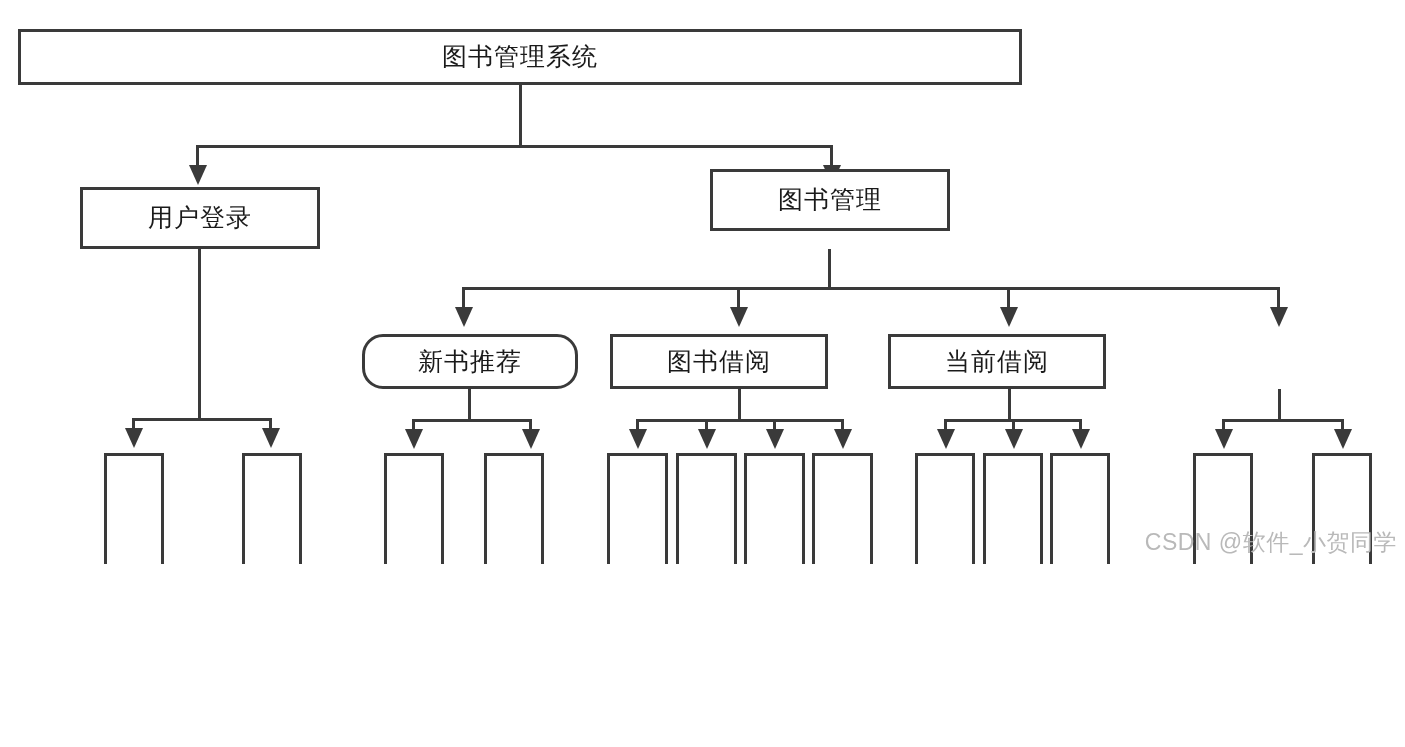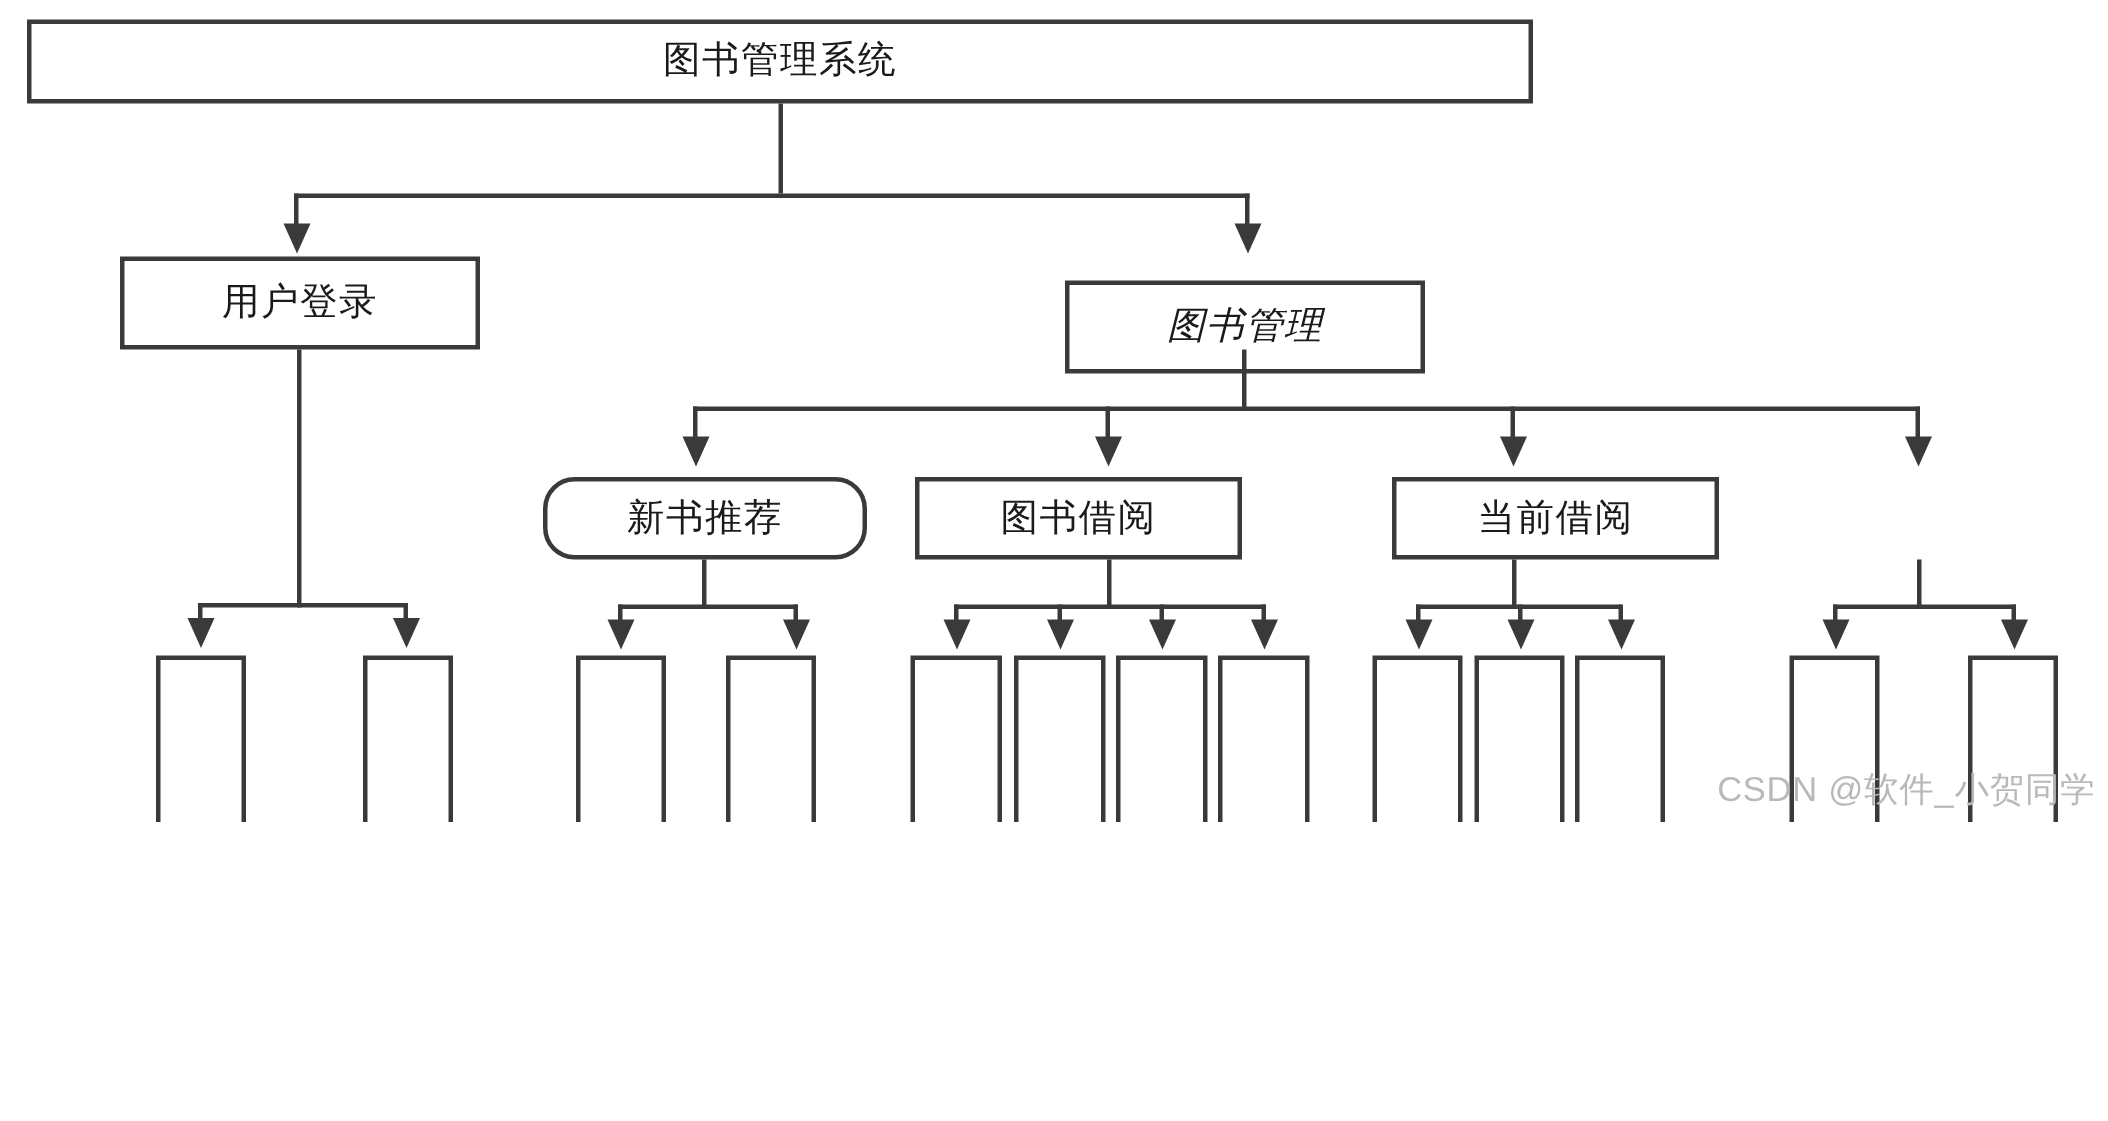--- a/index.html
+++ b/index.html
@@ -9,20 +9,21 @@
   }
   body {
     font-family: "Liberation Sans", "DejaVu Sans", sans-serif;
   }
   #canvas {
     position: relative;
     width: 1405px;
     height: 548px;
     background: #ffffff;
     overflow: hidden;
+    margin-top: 16px;
   }
   .node {
     position: absolute;
     box-sizing: border-box;
     border: 3px solid #3a3a3a;
     background: #ffffff;
     display: flex;
     align-items: center;
     justify-content: center;
     color: #1a1a1a;
@@ -81,21 +82,21 @@
   <div class="conn vline" style="left:519px; top:69px; width:3px; height:60px;"></div>
 
   <div class="conn hline" style="left:196px; top:129px; width:637px; height:3px;"></div>
 
   <div class="conn vline" style="left:196px; top:129px; width:3px; height:22px;"></div>
   <div class="arrow" style="left:189px; top:149px;"></div>
   <div class="conn vline" style="left:830px; top:129px; width:3px; height:22px;"></div>
   <div class="arrow" style="left:823px; top:149px;"></div>
 
   <div class="node node-h" style="left:80px; top:171px; width:240px; height:62px;">用户登录</div>
-  <div class="node node-h" style="left:710px; top:187px; width:240px; height:62px;font-style:italic;">图书管理</div>
+  <div class="node node-h" style="left:710px; top:153px; width:240px; height:62px;">图书管理</div>
 
   <div class="conn vline" style="left:198px; top:233px; width:3px; height:172px;"></div>
   <div class="conn hline" style="left:132px; top:402px; width:140px; height:3px;"></div>
   <div class="conn vline" style="left:132px; top:402px; width:3px; height:12px;"></div>
   <div class="arrow" style="left:125px; top:412px;"></div>
   <div class="conn vline" style="left:269px; top:402px; width:3px; height:12px;"></div>
   <div class="arrow" style="left:262px; top:412px;"></div>
 
   <div class="conn vline" style="left:828px; top:233px; width:3px; height:40px;"></div>
   <div class="conn hline" style="left:462px; top:271px; width:818px; height:3px;"></div>
@@ -103,21 +104,21 @@
   <div class="arrow" style="left:455px; top:291px;"></div>
   <div class="conn vline" style="left:737px; top:271px; width:3px; height:22px;"></div>
   <div class="arrow" style="left:730px; top:291px;"></div>
   <div class="conn vline" style="left:1007px; top:271px; width:3px; height:22px;"></div>
   <div class="arrow" style="left:1000px; top:291px;"></div>
   <div class="conn vline" style="left:1277px; top:271px; width:3px; height:22px;"></div>
   <div class="arrow" style="left:1270px; top:291px;"></div>
 
   <div class="node node-h" style="left:362px; top:318px; width:216px; height:55px;border-radius:21px;">新书推荐</div>
   <div class="node node-h" style="left:610px; top:318px; width:218px; height:55px;">图书借阅</div>
-  <div class="node node-h" style="left:928px; top:318px; width:218px; height:55px;">当前借阅</div>
+  <div class="node node-h" style="left:888px; top:318px; width:218px; height:55px;">当前借阅</div>
 
   <div class="conn vline" style="left:468px; top:373px; width:3px; height:32px;"></div>
   <div class="conn hline" style="left:412px; top:403px; width:120px; height:3px;"></div>
   <div class="conn vline" style="left:412px; top:403px; width:3px; height:12px;"></div>
   <div class="arrow" style="left:405px; top:413px;"></div>
   <div class="conn vline" style="left:529px; top:403px; width:3px; height:12px;"></div>
   <div class="arrow" style="left:522px; top:413px;"></div>
 
   <div class="conn vline" style="left:738px; top:373px; width:3px; height:32px;"></div>
   <div class="conn hline" style="left:636px; top:403px; width:208px; height:3px;"></div>

